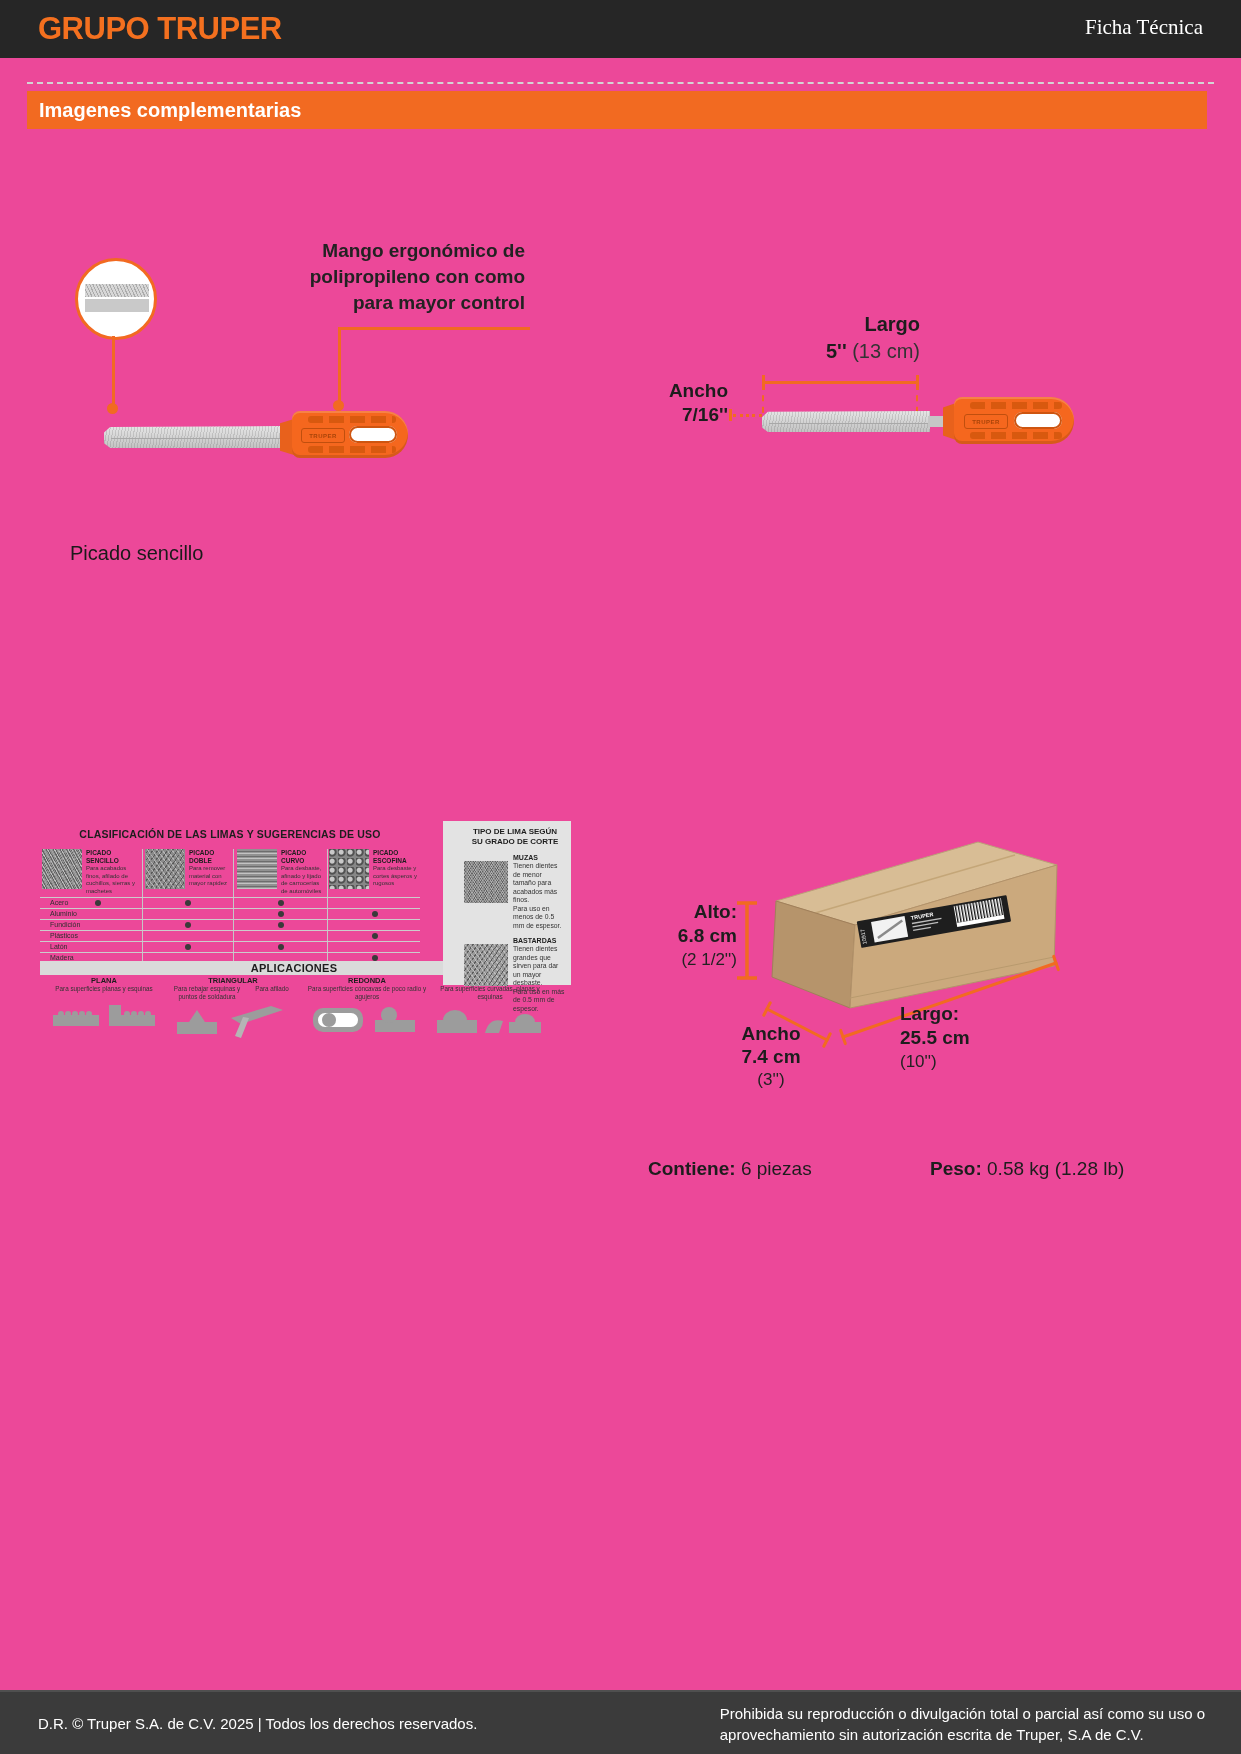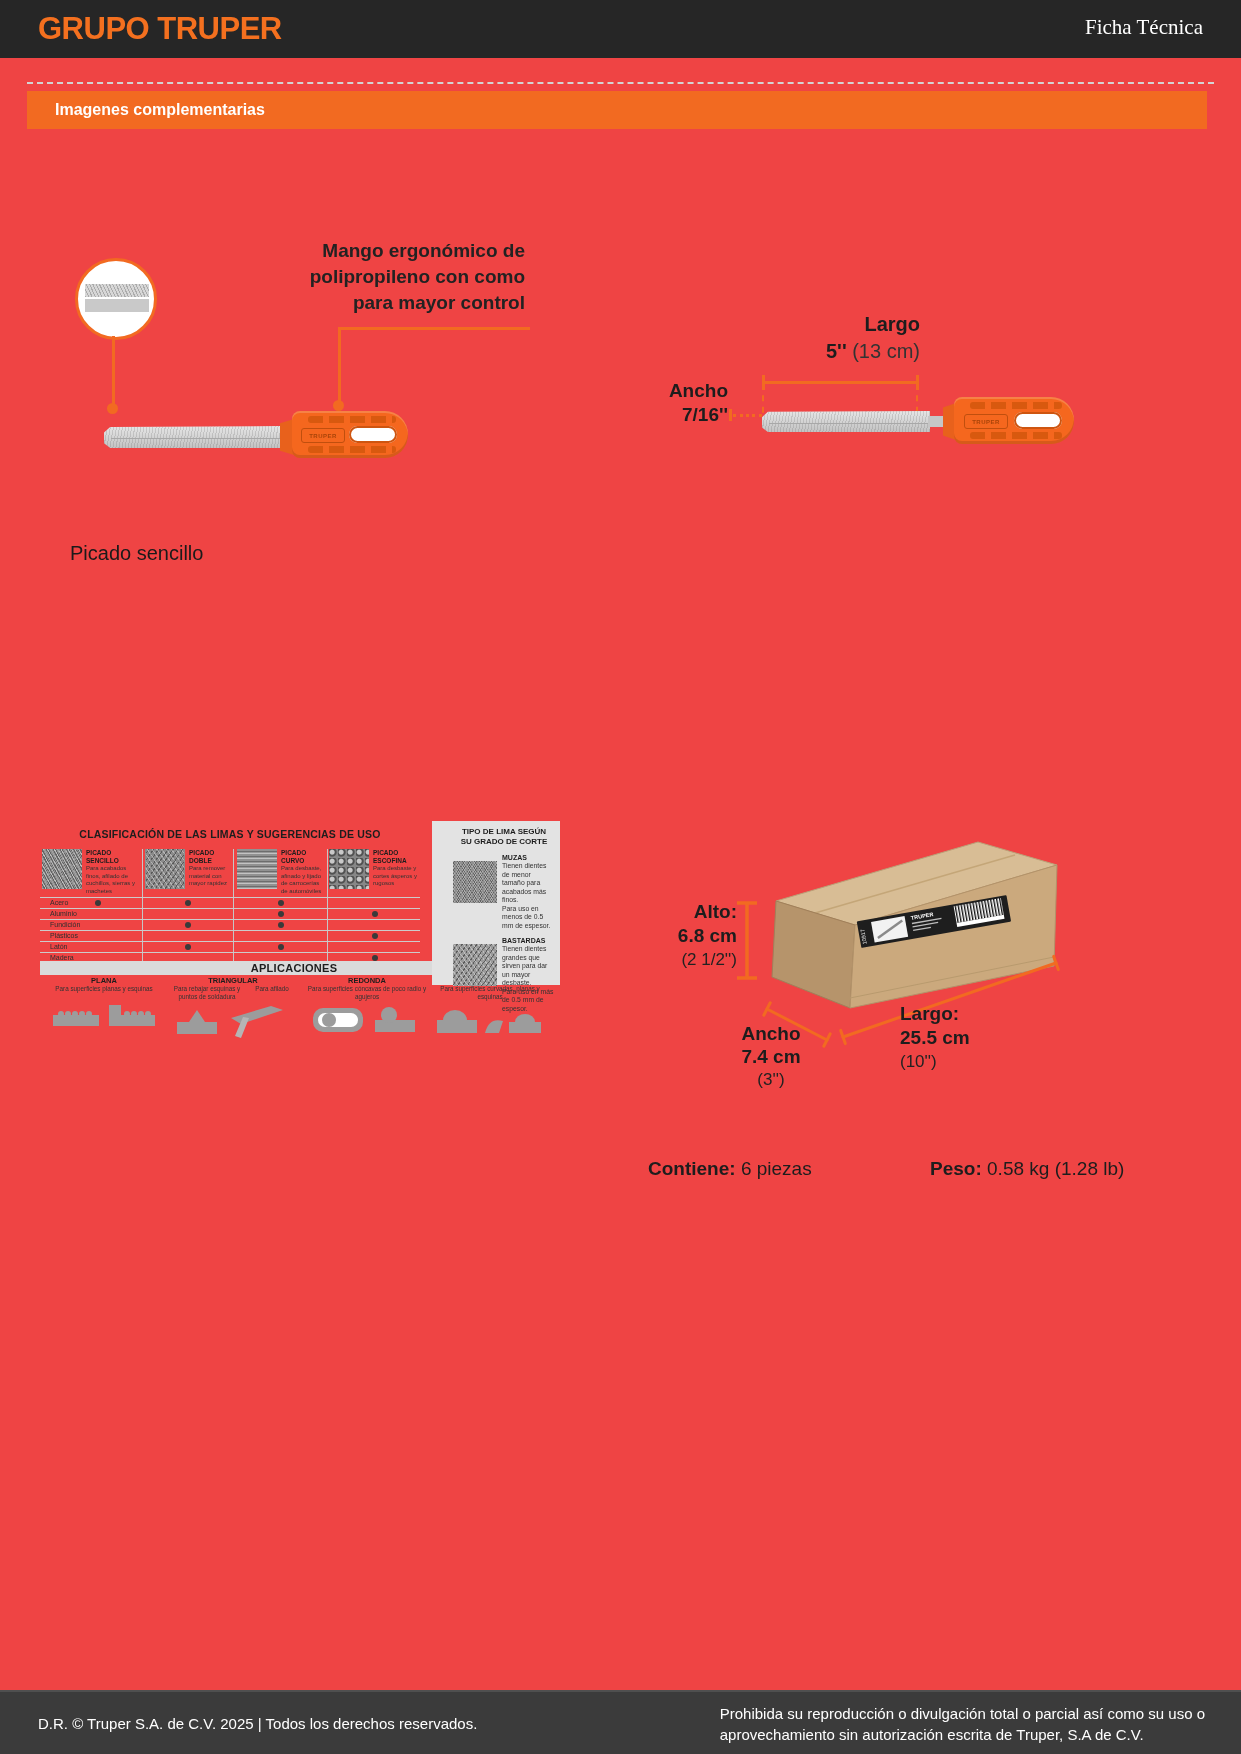--- a/index.html
+++ b/index.html
@@ -1,24 +1,24 @@
 <!DOCTYPE html>
 <html><head>
 <meta charset="utf-8">
 <style>
   html,body{margin:0;padding:0;background:#fff;}
-  #page{position:relative;width:1241px;height:1754px;background:#ef4444;overflow:hidden;
+  #page{position:relative;width:1241px;height:1754px;background:#ec4899;overflow:hidden;
         font-family:"Liberation Sans","DejaVu Sans",sans-serif;color:#1d1d1d;}
   
   .header-bar{position:absolute;left:0;top:0;width:1241px;height:58px;background:#262626;}
   .logo{position:absolute;left:38px;top:11px;font-size:31px;font-weight:bold;letter-spacing:-0.5px;color:#F4701F;}
   .doc-type{position:absolute;right:38px;top:15px;font-size:21px;color:#fff;font-family:"Liberation Serif","DejaVu Serif",serif;}
   .top-dash{position:absolute;left:27px;top:82px;width:1187px;border-top:2px dashed #D4D4D4;}
   .banner{position:absolute;left:27px;top:91px;width:1180px;height:38px;background:#F26A21;}
-  .banner span{display:block;padding-left:28px;line-height:38px;font-size:16px;font-weight:bold;color:#fff;}
+  .banner span{display:block;padding-left:12px;line-height:38px;font-size:20px;font-weight:bold;color:#fff;}
   
   .zoom-circle{position:absolute;left:75px;top:258px;width:76px;height:76px;border:3px solid #F26A21;border-radius:50%;overflow:hidden;background:#fff;}
   .zoom-bar{position:absolute;left:7px;height:13px;width:64px;}
   .tex-metal{background:#D7D7D7;background-image:repeating-linear-gradient(65deg,rgba(90,90,90,.35) 0 1px,transparent 1px 3px);}
   .conn-v,.conn-h{position:absolute;background:#F26A21;}
   .conn-dot{position:absolute;width:11px;height:11px;border-radius:50%;background:#F26A21;}
   .blade{position:absolute;background:linear-gradient(#E3E3E3 0%,#D2D2D2 55%,#BEBEBE 100%);
          background-image:repeating-linear-gradient(100deg,rgba(80,80,80,.18) 0 1px,transparent 1px 3px),linear-gradient(#E6E6E6,#C2C2C2);
          clip-path:polygon(0 30%,3.5% 4%,100% 0,100% 100%,3.5% 100%,0 78%);}
   .blade::after{content:"";position:absolute;left:4%;right:0;top:55%;height:1px;background:#A8A8A8;}
@@ -64,21 +64,21 @@
   .mat-dot{position:absolute;top:2px;width:6px;height:6px;border-radius:50%;background:#3A3A3A;}
   .apps-band{position:absolute;left:40px;top:961px;width:508px;height:14px;background:#DADADA;z-index:1;}
   .apps-band span{display:block;text-align:center;font-size:11px;font-weight:bold;line-height:14px;letter-spacing:.3px;}
   .apps-row{position:absolute;left:40px;top:976px;width:508px;height:64px;}
   .app-group{position:absolute;top:0;text-align:center;}
   .app-title{font-size:7.5px;font-weight:bold;line-height:9px;}
   .app-desc{font-size:6.3px;line-height:7.5px;color:#333;}
   .app-desc2{display:flex;} .app-desc2 .d1{flex:0 0 60%;} .app-desc2 .d2{flex:1;}
   .app-icons{margin-top:4px;}
   
-  .grade-panel{position:absolute;left:432px;top:821px;width:128px;height:164px;background:#E3E3E3;z-index:2;box-sizing:border-box;padding:6px 5px 0 21px;}
+  .grade-panel{position:absolute;left:443px;top:821px;width:128px;height:164px;background:#E3E3E3;z-index:2;box-sizing:border-box;padding:6px 5px 0 21px;}
   .grade-title{text-align:center;font-size:8px;font-weight:bold;line-height:10px;}
   .grade-item{display:flex;margin-top:6px;}
   .grade-swatch{width:44px;height:42px;flex:0 0 44px;margin-top:8px;}
   .grade-text{margin-left:5px;}
   .grade-name{font-size:7px;font-weight:bold;line-height:9px;}
   .grade-desc,.grade-note{font-size:6.8px;line-height:8.5px;color:#333;}
   
   .empaque-title{position:absolute;left:700px;top:730px;width:340px;text-align:center;font-size:22px;font-weight:bold;letter-spacing:.4px;}
   .box-svg{position:absolute;left:600px;top:720px;}
   .alto-label{position:absolute;left:630px;top:900px;width:107px;text-align:right;font-size:19px;font-weight:bold;line-height:24px;}

